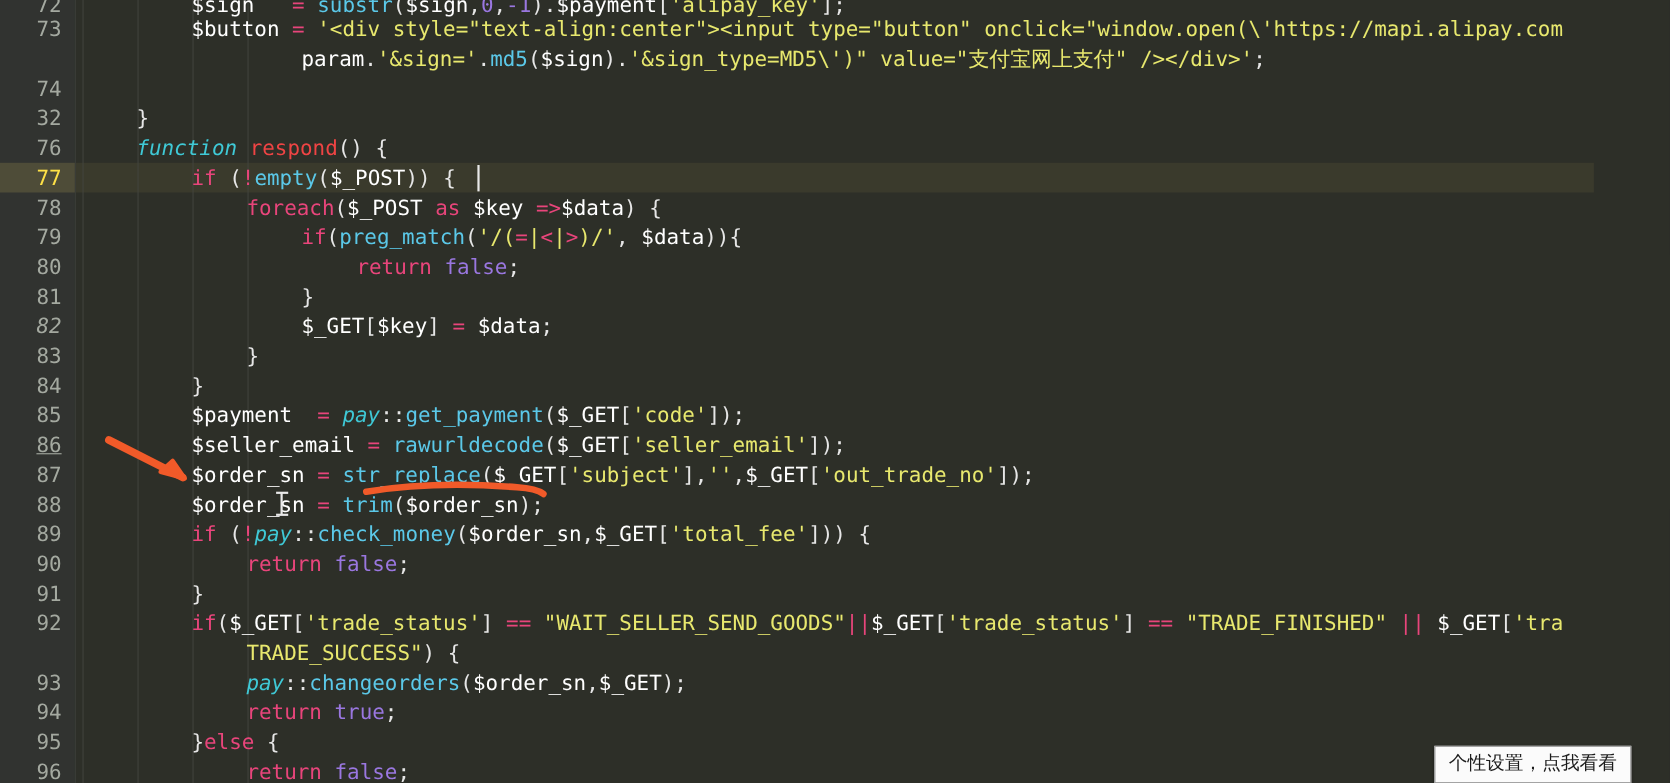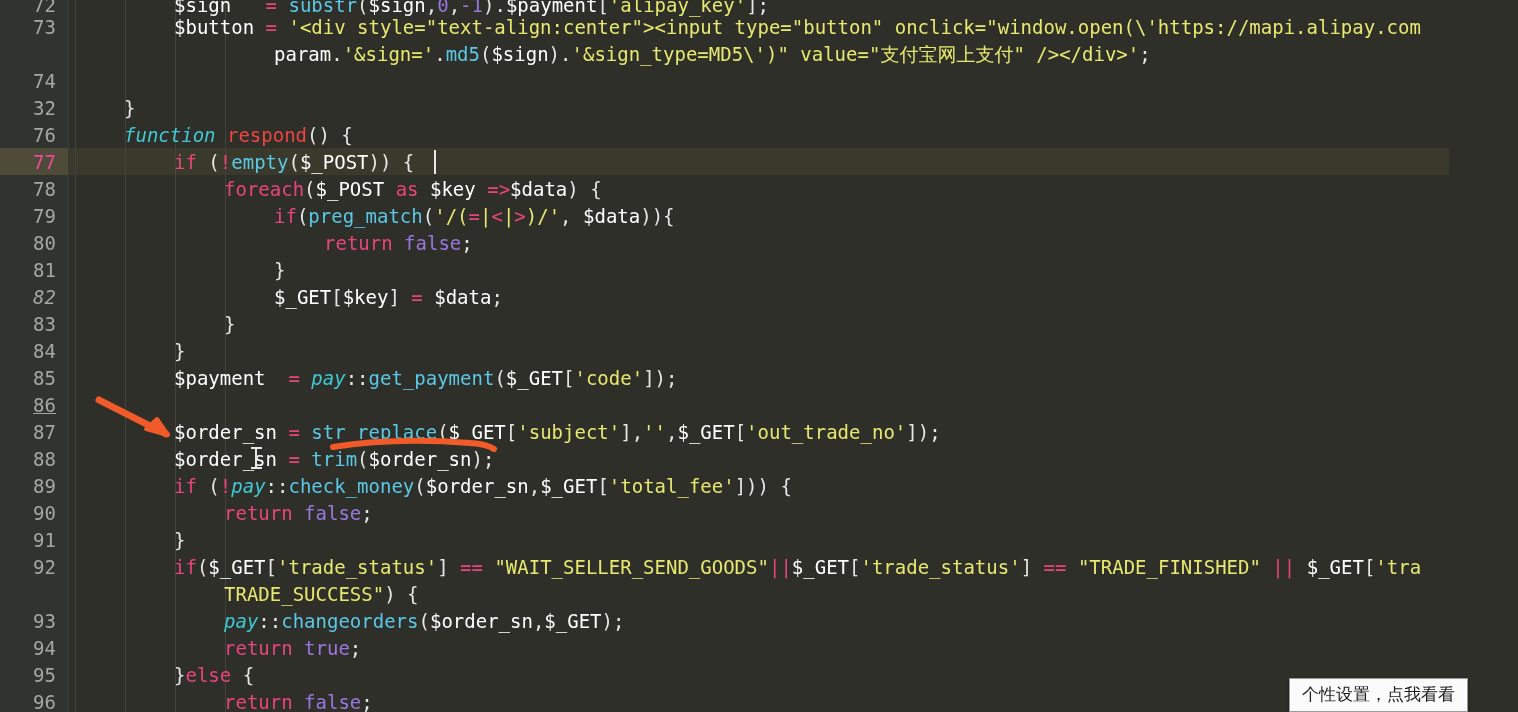--- a/index.html
+++ b/index.html
@@ -45,21 +45,21 @@
     width: 56px;
     text-align: right;
     color: #a4a9a0;
     font-family: "DejaVu Sans Mono", monospace;
     font-size: 19px;
     line-height: 27px;
     height: 27px;
     z-index: 3;
   }
   .ln.cur {
-    color: #ec4899;
+    color: #fde047;
   }
   .ln-hl {
     position: absolute;
     left: 0;
     width: 68px;
     height: 27px;
     background: #4e4c38;
     z-index: 2;
   }
 
@@ -197,20 +197,21 @@
     <div class="row" style="top:257px;left:205px;"><span class="punc">}</span></div>
 
     <div class="row" style="top:284px;left:205px;"><span class="var">$_GET</span><span class="punc">[</span><span class="var">$key</span><span class="punc">] </span><span class="op">=</span> <span class="var">$data</span><span class="punc">;</span></div>
 
     <div class="row" style="top:311px;left:155px;"><span class="punc">}</span></div>
 
     <div class="row" style="top:338px;left:105px;"><span class="punc">}</span></div>
 
     <div class="row" style="top:365px;left:105px;"><span class="var">$payment</span><span class="punc">  </span><span class="op">=</span> <span class="kwd">pay</span><span class="punc">::</span><span class="call">get_payment</span><span class="punc">(</span><span class="var">$_GET</span><span class="punc">[</span><span class="str">'code'</span><span class="punc">]);</span></div>
 
+    <div class="row" style="top:392px;left:105px;"><span class="var">$seller_email</span> <span class="op">=</span> <span class="call">rawurldecode</span><span class="punc">(</span><span class="var">$_GET</span><span class="punc">[</span><span class="str">'seller_email'</span><span class="punc">]);</span></div>
 
     <div class="row" style="top:419px;left:105px;"><span class="var">$order_sn</span> <span class="op">=</span> <span class="call">str_replace</span><span class="punc">(</span><span class="var">$_GET</span><span class="punc">[</span><span class="str">'subject'</span><span class="punc">],</span><span class="str">''</span><span class="punc">,</span><span class="var">$_GET</span><span class="punc">[</span><span class="str">'out_trade_no'</span><span class="punc">]);</span></div>
 
     <div class="row" style="top:446px;left:105px;"><span class="var">$order_sn</span> <span class="op">=</span> <span class="call">trim</span><span class="punc">(</span><span class="var">$order_sn</span><span class="punc">);</span></div>
 
     <div class="row" style="top:473px;left:105px;"><span class="kw">if</span> <span class="punc">(</span><span class="kw">!</span><span class="kwd">pay</span><span class="punc">::</span><span class="call">check_money</span><span class="punc">(</span><span class="var">$order_sn</span><span class="punc">,</span><span class="var">$_GET</span><span class="punc">[</span><span class="str">'total_fee'</span><span class="punc">])) {</span></div>
 
     <div class="row" style="top:500px;left:155px;"><span class="kw">return</span> <span class="bool">false</span><span class="punc">;</span></div>
 
     <div class="row" style="top:527px;left:105px;"><span class="punc">}</span></div>
@@ -268,15 +269,15 @@
   <svg id="annotations" viewBox="0 0 1518 712">
     <g>
       <path d="M99,400 L166,434" stroke="#f15a29" stroke-width="7" stroke-linecap="round" fill="none"></path>
       <path d="M168,435 L146,429 L157,419 Z" fill="#f15a29" stroke="#f15a29" stroke-width="4" stroke-linejoin="round"></path>
     </g>
     <g>
       <path d="M333,447 C370,441 420,439 470,443 C485,444 490,446 494,449" stroke="#f15a29" stroke-width="6" stroke-linecap="round" fill="none"></path>
     </g>
   </svg>
 
-  <div id="popup" style="right:50px; bottom:0px;text-align:right;">个性设置，点我看看</div>
+  <div id="popup" style="right:35px; bottom:0px;text-align:right;">个性设置，点我看看</div>
 
 </div>
 
 </body></html>

